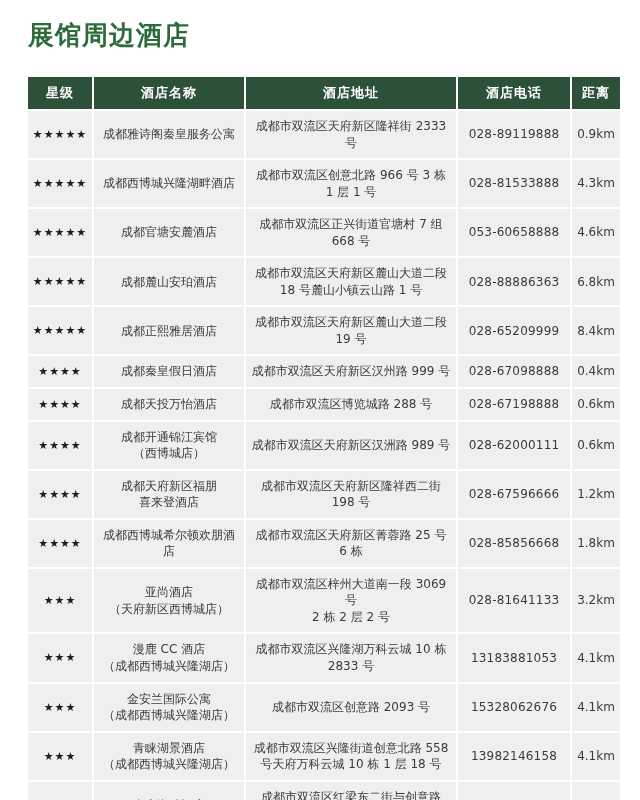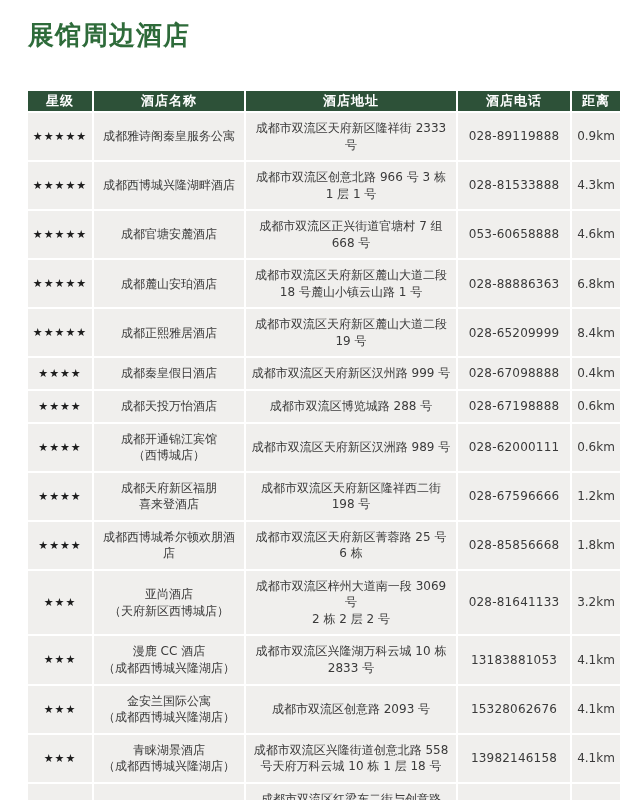--- a/index.html
+++ b/index.html
@@ -8,38 +8,38 @@
     width: 640px; height: 800px;
     background: #ffffff;
     font-family: "DejaVu Sans", "Liberation Sans", sans-serif;
   }
   .page {
     width: 640px; height: 800px;
     padding: 16px 26px 0 26px;
     overflow: hidden;
   }
   .page-title {
-    margin: 2px 0 36px 2px;
+    margin: 2px 0 22px 2px;
     font-size: 26px;
     font-weight: bold;
     letter-spacing: 1px;
     color: #2e6b3a;
   }
   table.hotel-table {
     border-collapse: separate;
     border-spacing: 2px;
     width: 588px;
     table-layout: fixed;
   }
   .hotel-table th {
     background: #2d5138;
     color: #ffffff;
     font-size: 13px;
     font-weight: bold;
-    padding: 1px 2px;
+    padding: 7px 2px;
     text-align: center;
     letter-spacing: 1px;
   }
   .hotel-table td {
     background: #f0efed;
     color: #3a3a3a;
     font-size: 12px;
     text-align: center;
     vertical-align: middle;
     padding: 7px 4px;

